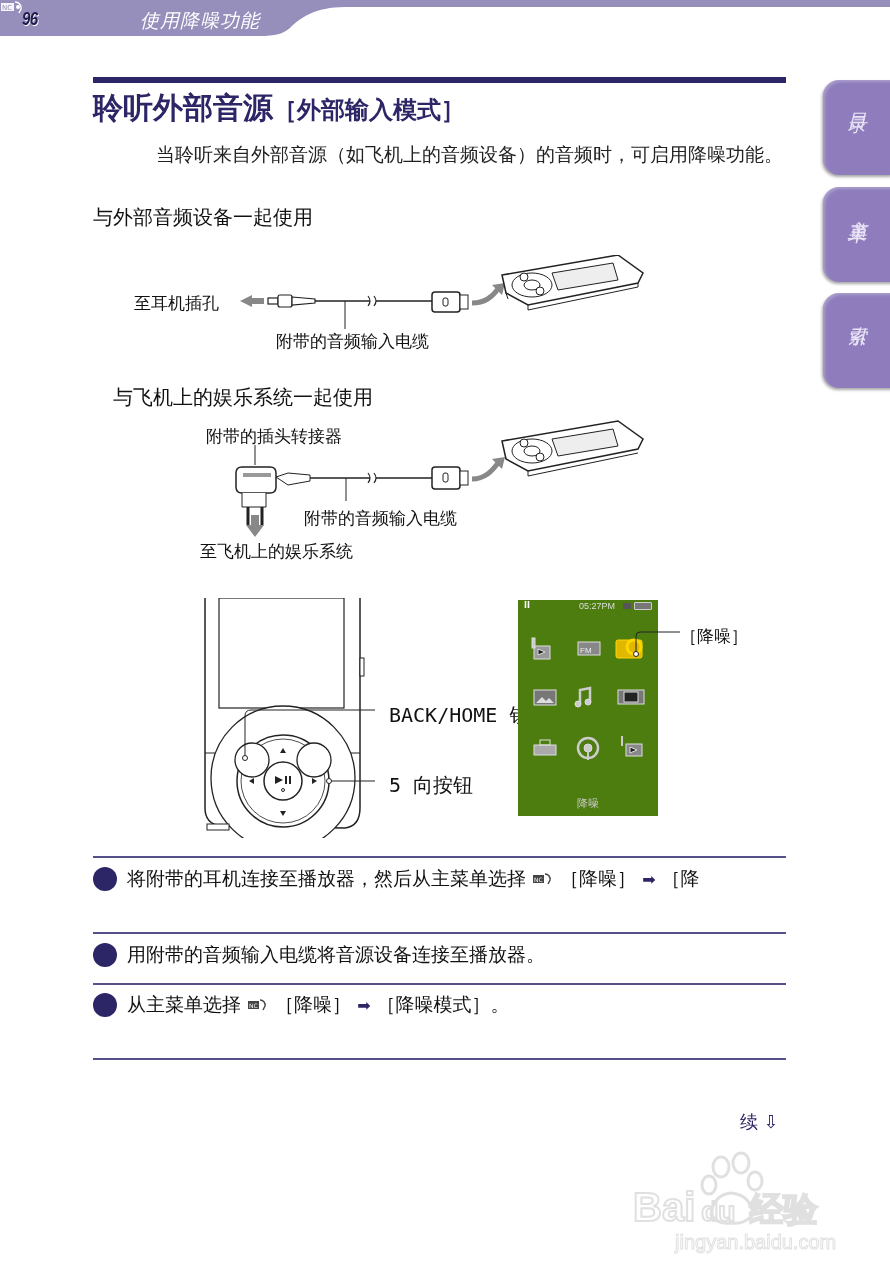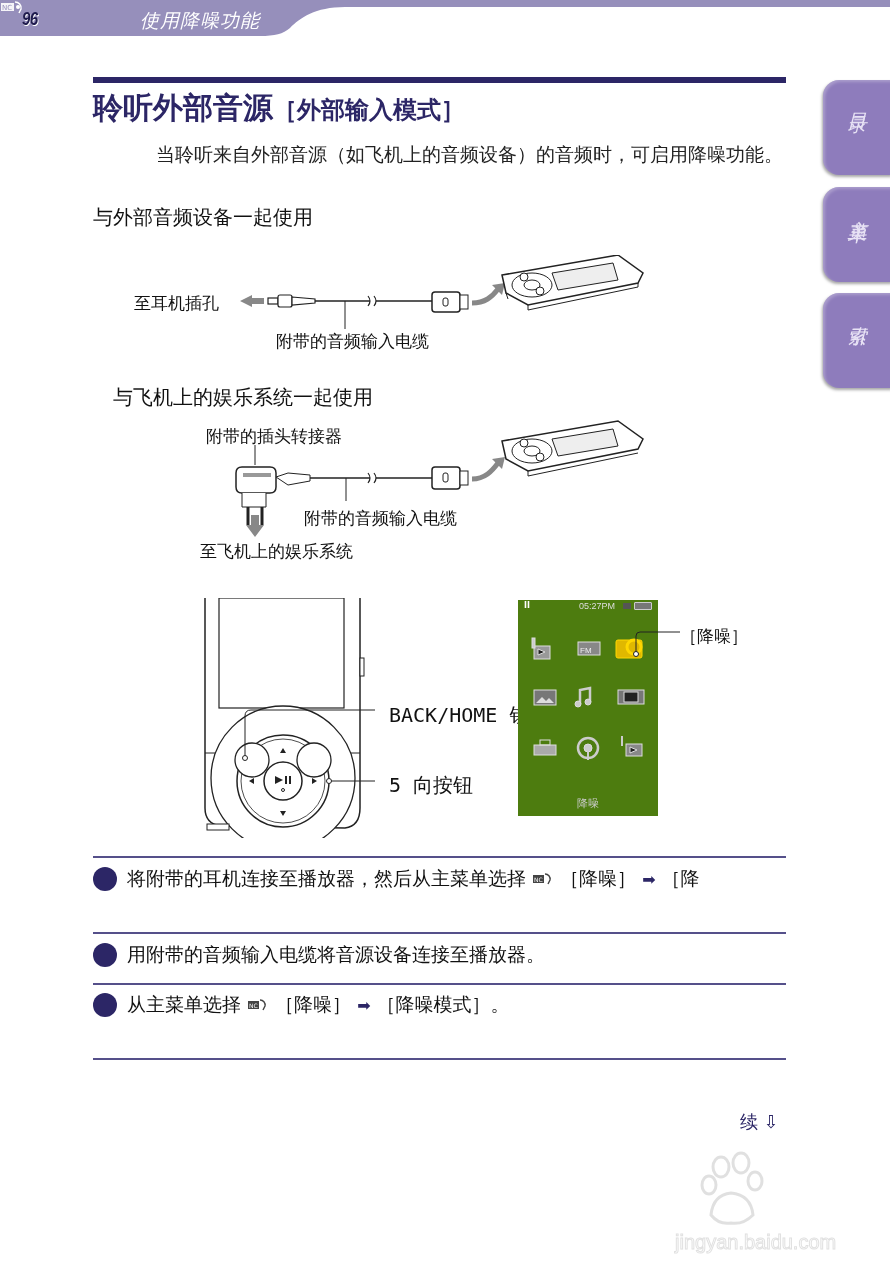--- a/index.html
+++ b/index.html
@@ -265,14 +265,15 @@
 <div class="watermark">
   <svg width="210" height="110">
     <g fill="none" stroke="#c8c8c8" stroke-width="3">
       <ellipse cx="88" cy="22" rx="8" ry="10"></ellipse>
         <ellipse cx="108" cy="18" rx="8" ry="10"></ellipse>
       <ellipse cx="76" cy="40" rx="7" ry="9"></ellipse>
         <ellipse cx="122" cy="36" rx="7" ry="9"></ellipse>
       <path d="M78 70 Q80 50 98 48 Q118 50 120 70 Q110 80 98 78 Q86 80 78 70 Z"></path>
     </g>
   </svg>
+  <div style="position:absolute;left:0;top:40px;font-size:40px;font-weight:bold;color:transparent;-webkit-text-stroke:2px #c8c8c8;font-family:'Liberation Sans',sans-serif;"><span>Bai</span><span style="font-size:28px;margin-left:6px">du</span><span style="font-size:34px;margin-left:14px">经验</span></div>
   <div style="position:absolute;left:2px;top:86px;font-size:20px;color:transparent;-webkit-text-stroke:1px #c8c8c8;font-family:'Liberation Sans',sans-serif;margin-left:40px;">jingyan.baidu.com</div>
 </div>
 
 </body></html>

